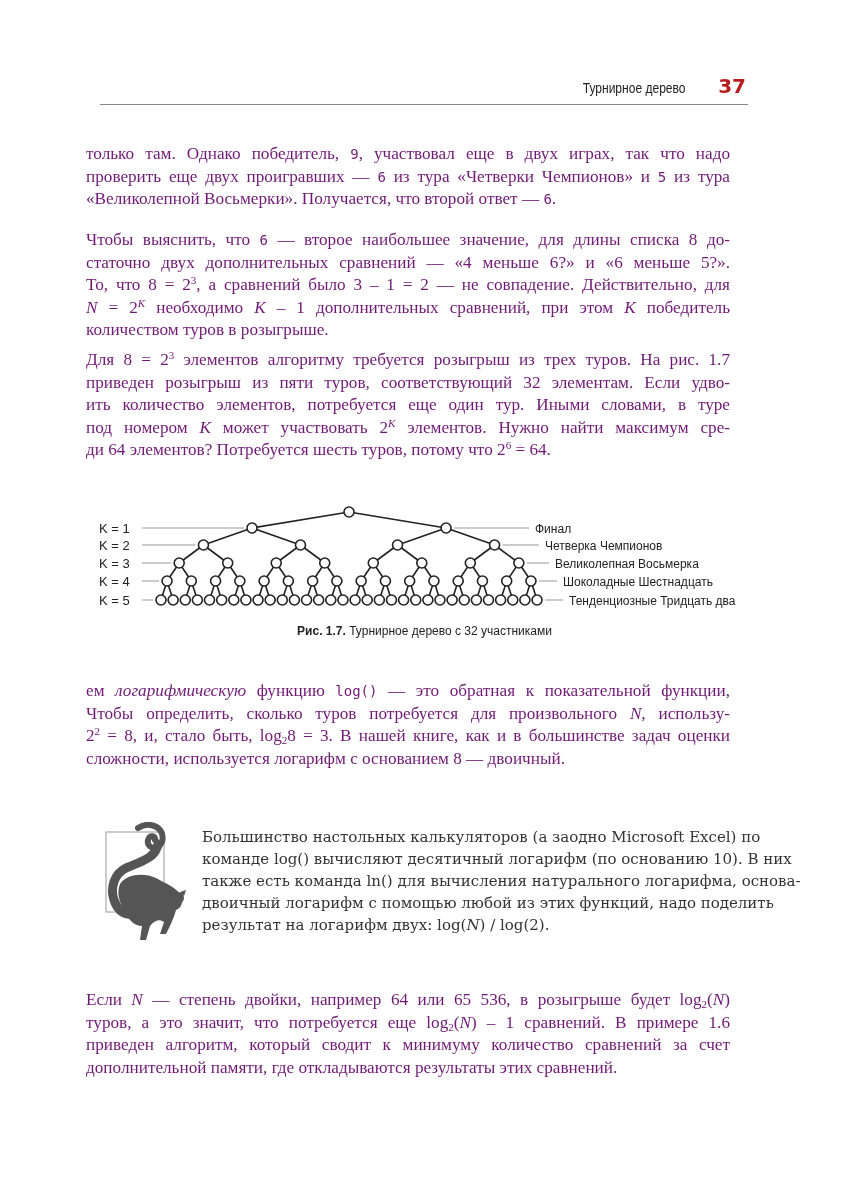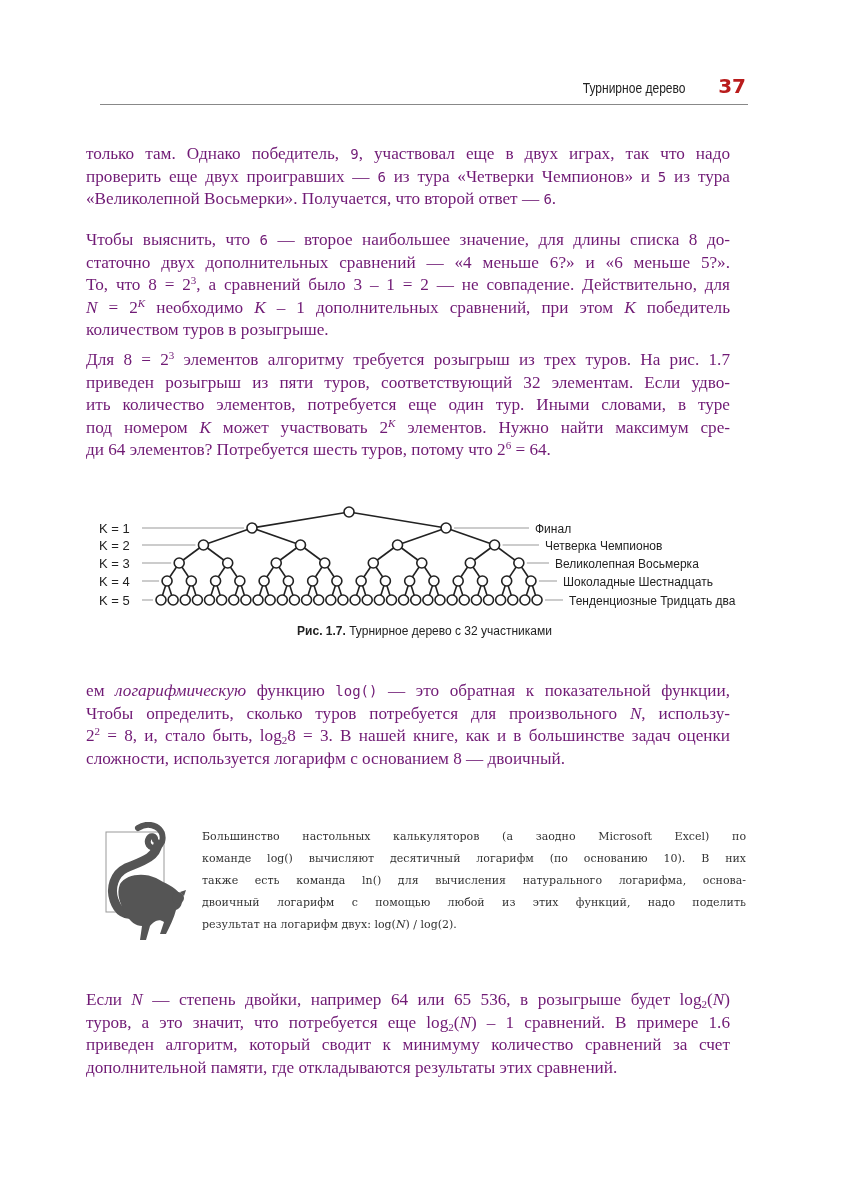--- a/index.html
+++ b/index.html
@@ -10,21 +10,21 @@
   .para { position:absolute; left:86px; width:644px; font-family:"Liberation Serif", serif; font-size:17.2px; line-height:22.6px; color:#701a75; text-align:justify; }
   .para .line { display:block; white-space:nowrap; text-align-last:justify; text-align:justify; }
   .para .line.last { text-align-last:left; }
   .mono { font-family:"DejaVu Sans Mono", monospace; font-size:14px; }
   .it { font-style:italic; }
   sup { font-size:11px; vertical-align:6px; line-height:0; }
   sub { font-size:11px; vertical-align:-3px; line-height:0; }
   .figure { position:absolute; left:95px; top:500px; width:660px; height:115px; }
   .caption { position:absolute; left:0; width:849px; top:624px; text-align:center; font-family:"Liberation Sans", sans-serif; font-size:12px; color:#222; }
   .caption b { font-weight:bold; }
-  .note { position:absolute; left:202px; top:826px; width:544px; font-family:"DejaVu Serif", serif; font-size:11px; line-height:22px; color:#333; }
+  .note { position:absolute; left:202px; top:826px; width:544px; font-family:"DejaVu Serif", serif; font-size:15px; line-height:22px; color:#333; }
   .note .line { display:block; white-space:nowrap; text-align:justify; text-align-last:justify; }
   .note .line.last { text-align-last:left; }
   .lemur { position:absolute; left:100px; top:822px; width:88px; height:128px; }
 </style>
 </head>
 <body>
 
 <div class="header">
   <span class="running-title">Турнирное дерево</span>
   <span class="page-number">37</span>

